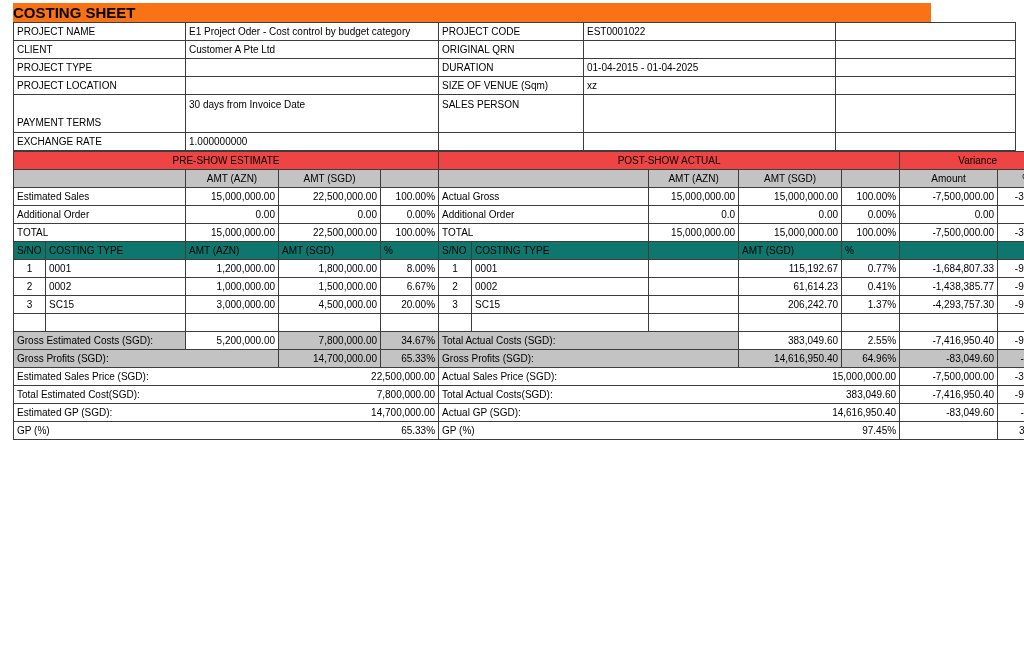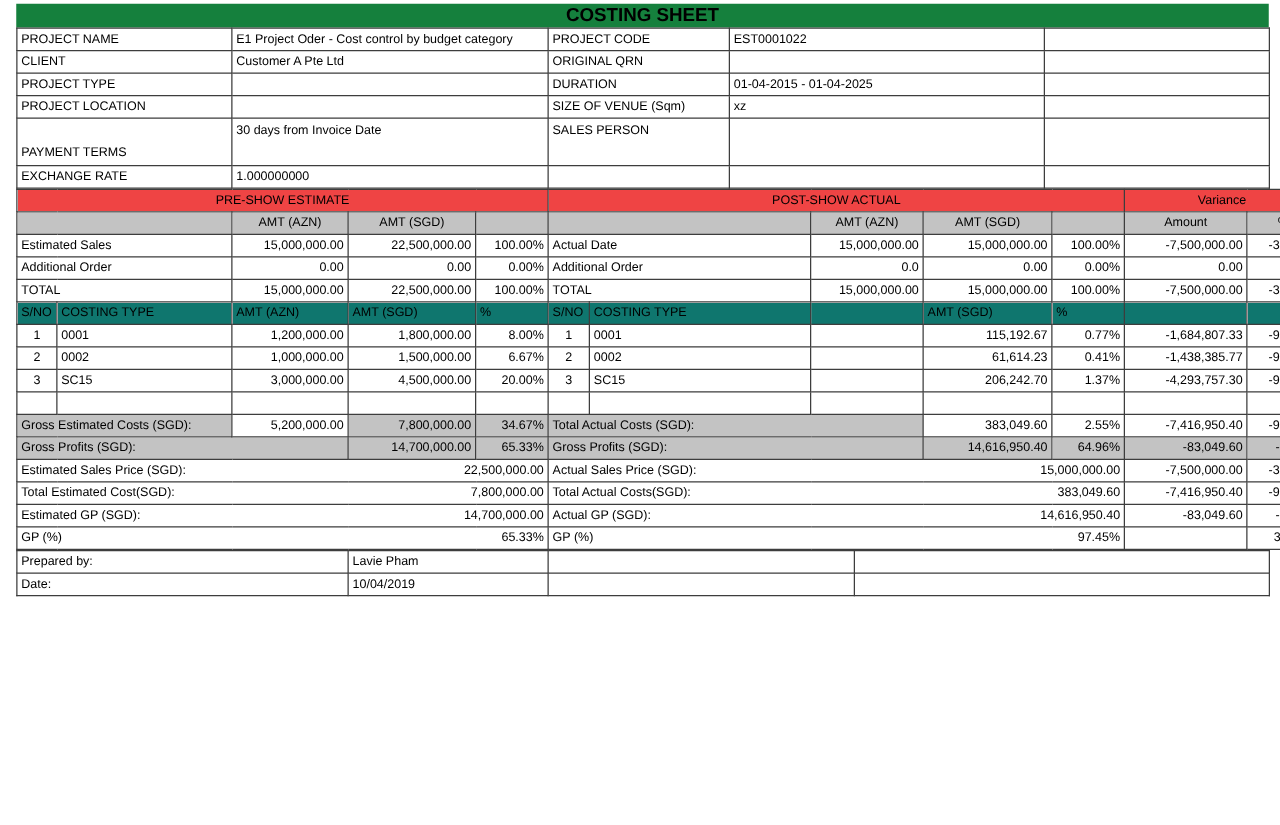--- a/index.html
+++ b/index.html
@@ -31,25 +31,25 @@
     padding: 0 3px;
     height: 17px;
     line-height: 15px;
     font-weight: normal;
     font-size: 10px;
     vertical-align: middle;
     overflow: hidden;
     white-space: nowrap;
   }
   .title-wrap {
-    width: 1002px;
-    background: #15803d;
+    width: 918px;
+    background: #f97316;
     height: 19px;
     line-height: 19px;
-    text-align: center;
+    text-align: left;
     font-size: 15px;
     font-weight: bold;
   }
   .lbl { font-weight: bold; }
   .grey { background: #c3c3c3; }
   .ctr { text-align: center; }
   .rt { text-align: right; }
   .b { font-weight: bold; margin-left: 27px; }
   .band {
     background: #ef4444;
@@ -171,21 +171,21 @@
         <td class="colhead"></td>
         <td class="colhead">Amount</td>
         <td class="colhead">%</td>
       </tr>
 
       <tr>
         <td class="lbl" colspan="2">Estimated Sales</td>
         <td class="rt">15,000,000.00</td>
         <td class="rt">22,500,000.00</td>
         <td class="rt">100.00%</td>
-        <td class="lbl" colspan="2">Actual Date</td>
+        <td class="lbl" colspan="2">Actual Gross</td>
         <td class="rt">15,000,000.00</td>
         <td class="rt">15,000,000.00</td>
         <td class="rt">100.00%</td>
         <td class="rt">-7,500,000.00</td>
         <td class="rt">-33.33%</td>
       </tr>
       <tr>
         <td class="lbl" colspan="2">Additional Order</td>
         <td class="rt">0.00</td>
         <td class="rt">0.00</td>
@@ -334,36 +334,14 @@
         <td colspan="3" style="border-right:none">GP (%)</td>
         <td class="rt b" colspan="2" style="border-left:none">65.33%</td>
         <td colspan="3" style="border-right:none">GP (%)</td>
         <td class="rt b" colspan="2" style="border-left:none">97.45%</td>
         <td class="rt"></td>
         <td class="rt">32.11%</td>
       </tr>
     </tbody>
   </table>
 
-  <table class="grid">
-    <colgroup>
-      <col style="width:265px">
-        <col style="width:160px">
-      <col style="width:245px">
-        <col style="width:332px">
-    </colgroup>
-    <tbody>
-      <tr class="footrow">
-        <td class="lbl">Prepared by:</td>
-        <td>Lavie Pham</td>
-        <td></td>
-        <td></td>
-      </tr>
-      <tr class="footrow">
-        <td class="lbl">Date:</td>
-        <td>10/04/2019</td>
-        <td></td>
-        <td></td>
-      </tr>
-    </tbody>
-  </table>
 
 </div>
 
 </body></html>

